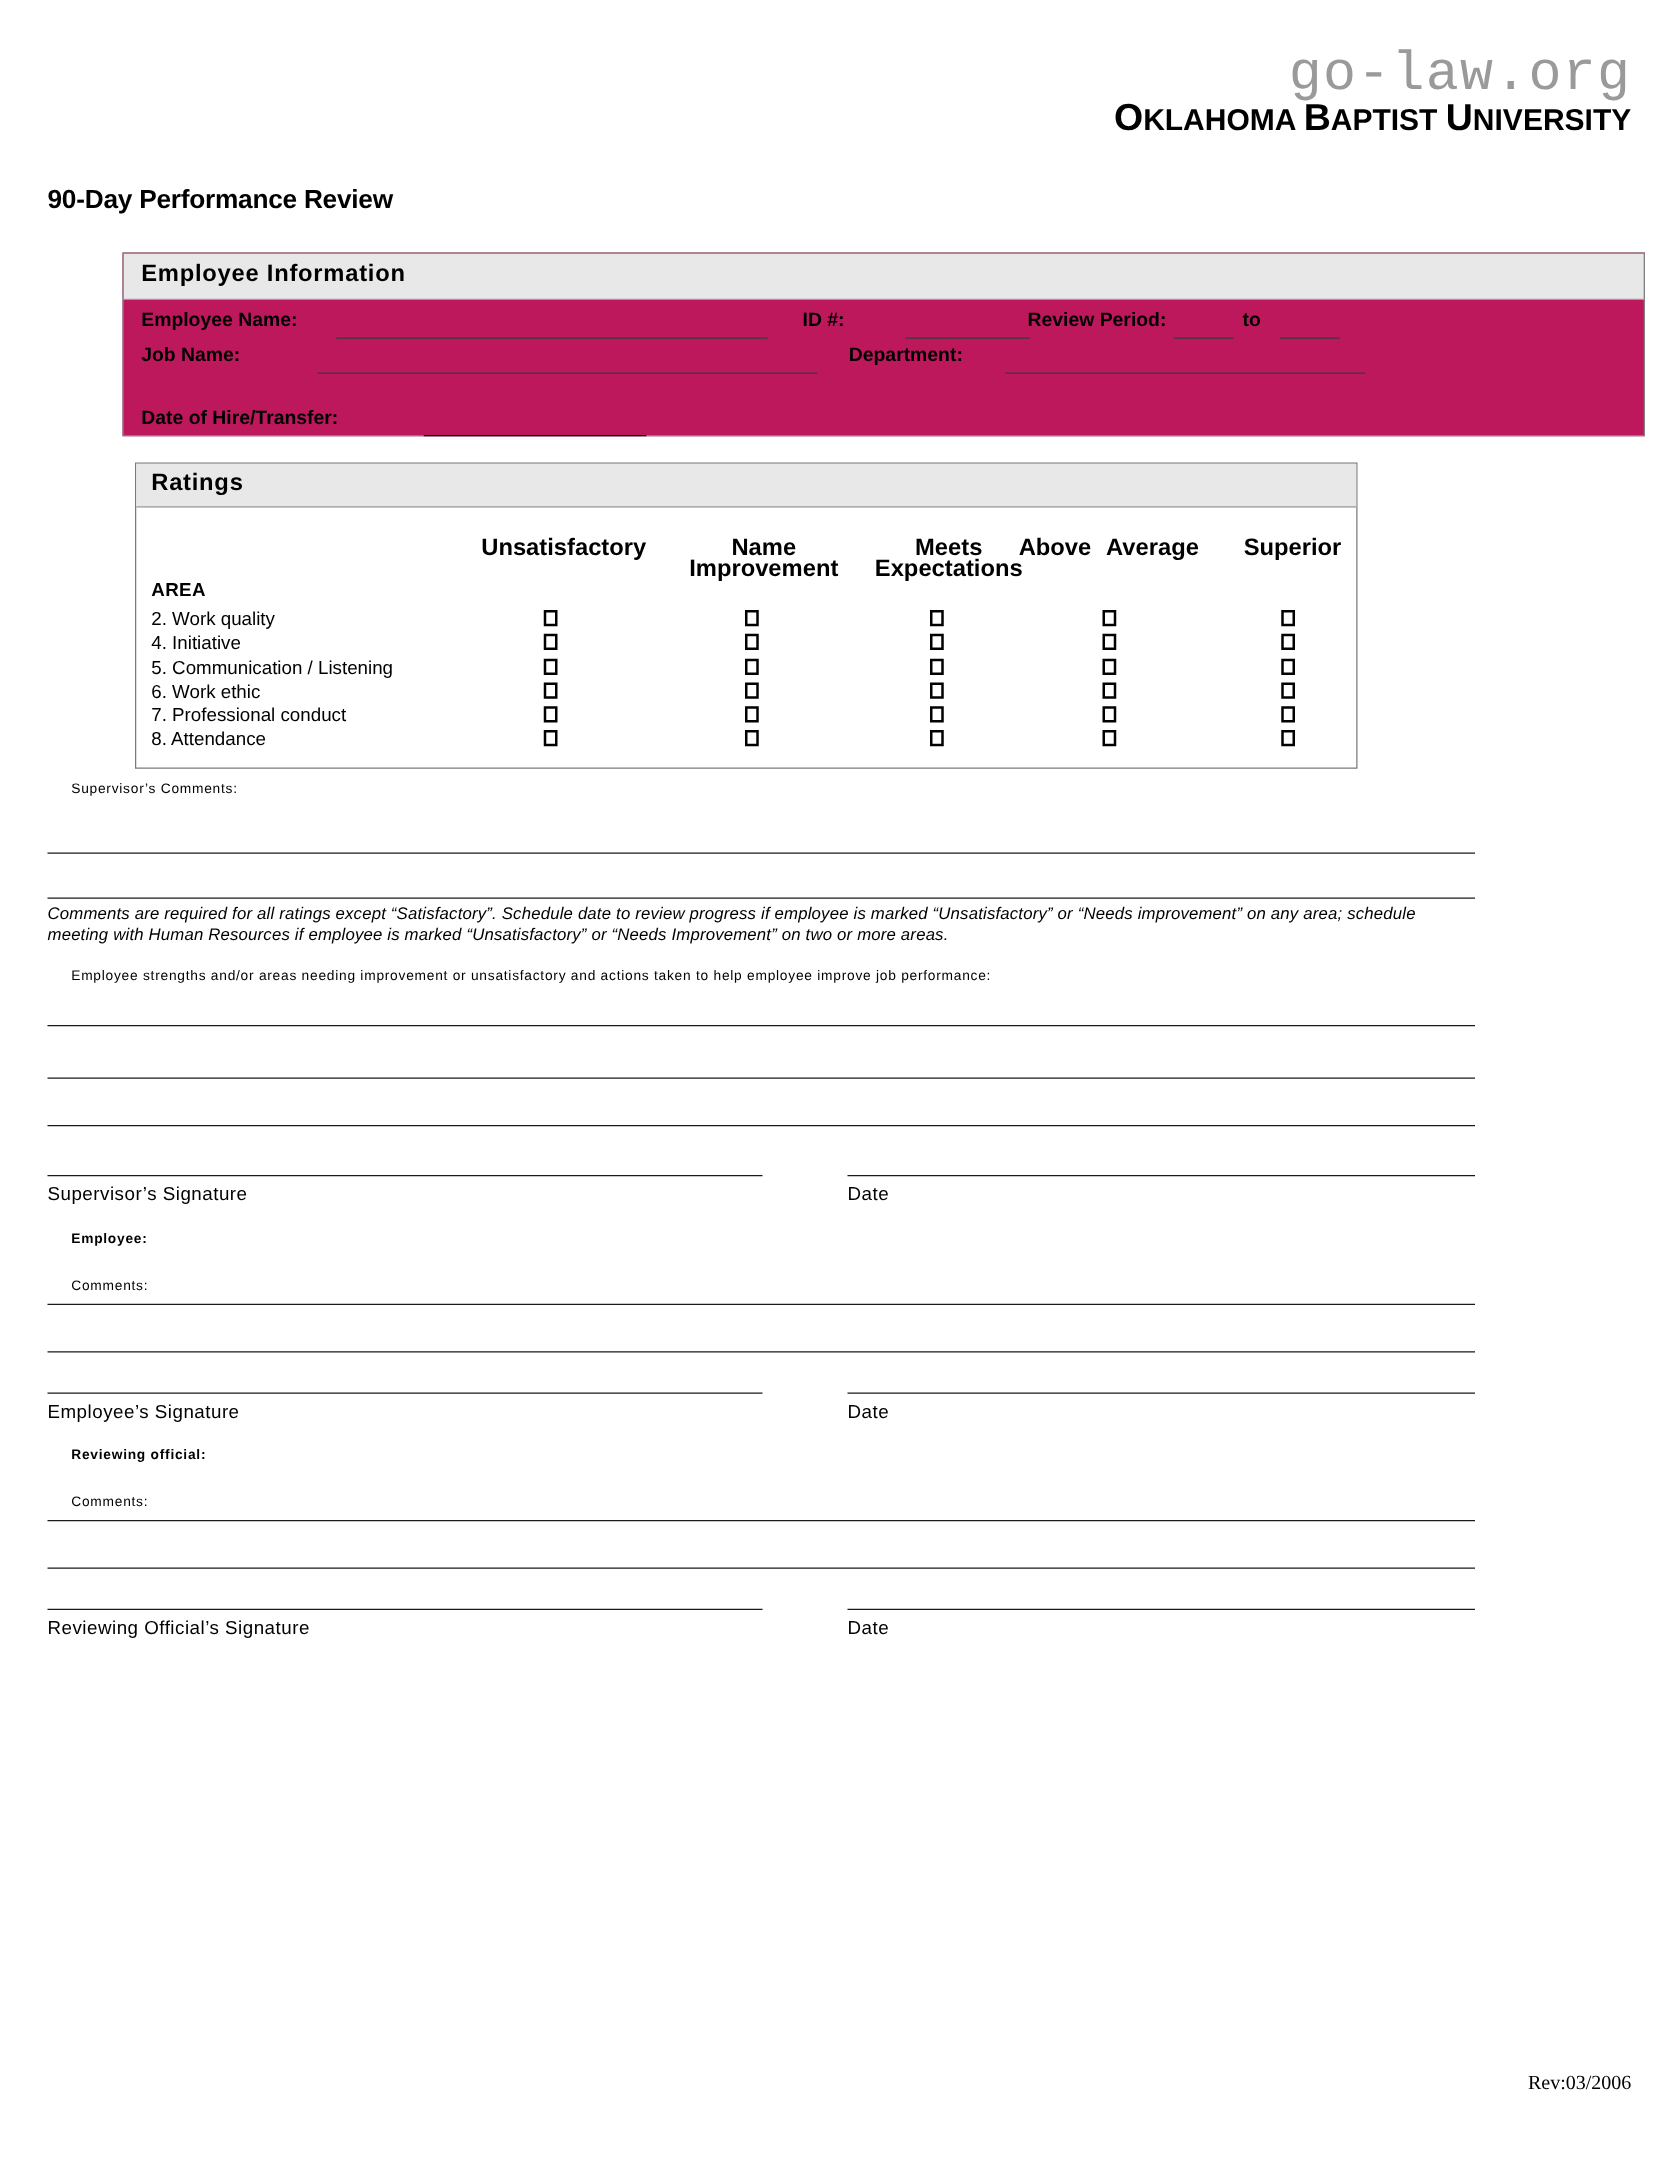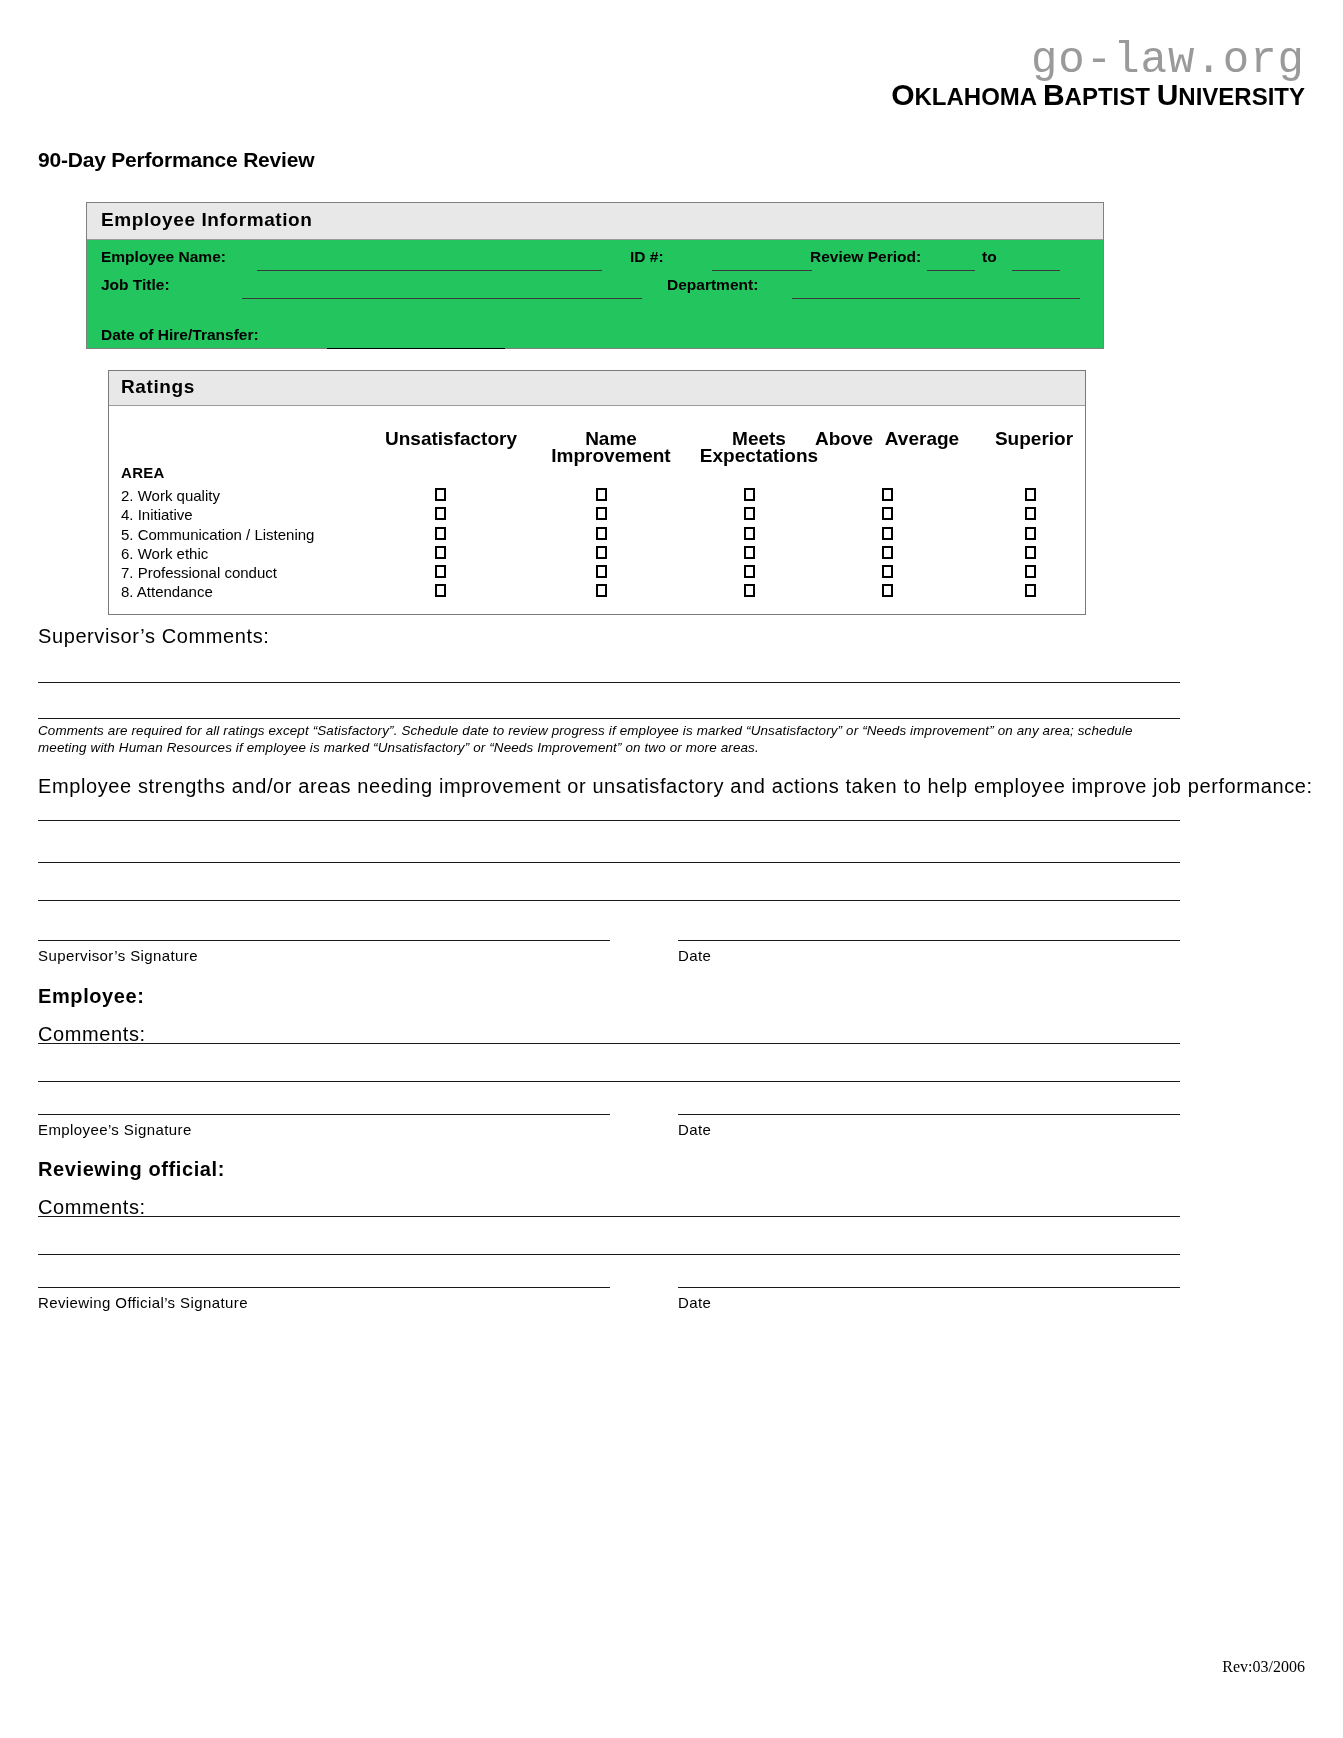--- a/index.html
+++ b/index.html
@@ -61,26 +61,26 @@
     left: 38px;
     top: 148px;
     font-size: 21px;
     font-weight: bold;
     letter-spacing: -0.2px;
   }
 
   
   .emp-box {
     position: absolute;
-    left: 86px;
+    left: 98px;
     top: 202px;
-    width: 1018px;
+    width: 1218px;
     border: 1px solid #808080;
     box-sizing: border-box;
-    background: #22c55e;
+    background: #be185d;
   }
   .section-header {
     background: #e8e8e8;
     border-bottom: 1px solid #9a9a9a;
     padding: 6px 14px 8px 14px;
     font-size: 19px;
     font-weight: bold;
     letter-spacing: 0.6px;
   }
   .emp-body {
@@ -164,23 +164,24 @@
     width: 11px;
     height: 13px;
     border: 2.5px solid #000;
     box-sizing: border-box;
     background: #fff;
   }
 
   
   .free-text {
     position: absolute;
-    font-size: 20px;
+    font-size: 11px;
     letter-spacing: 0.6px;
     white-space: nowrap;
+    margin-left: 19px;
   }
   .free-text.bold { font-weight: bold; }
   .note {
     position: absolute;
     left: 38px;
     width: 1142px;
     font-size: 13.4px;
     font-style: italic;
     line-height: 17px;
     letter-spacing: 0.15px;
@@ -226,21 +227,21 @@
       <span class="row-abs rule" style="left:170px; top:30px; width:345px;"></span>
 
       <span class="lbl row-abs" style="left:543px; top:8px;">ID #:</span>
       <span class="row-abs rule" style="left:625px; top:30px; width:100px;"></span>
 
       <span class="lbl row-abs" style="left:723px; top:8px;">Review Period:</span>
       <span class="row-abs rule" style="left:840px; top:30px; width:48px;"></span>
       <span class="lbl row-abs" style="left:895px; top:8px;">to</span>
       <span class="row-abs rule" style="left:925px; top:30px; width:48px;"></span>
 
-      <span class="lbl row-abs" style="left:14px; top:36px;">Job Title:</span>
+      <span class="lbl row-abs" style="left:14px; top:36px;">Job Name:</span>
       <span class="row-abs rule" style="left:155px; top:58px; width:400px;"></span>
 
       <span class="lbl row-abs" style="left:580px; top:36px;">Department:</span>
       <span class="row-abs rule" style="left:705px; top:58px; width:288px;"></span>
 
       <span class="lbl row-abs" style="left:14px; top:86px;">Date of Hire/Transfer:</span>
       <span class="row-abs rule-short" style="left:240px; top:108px; width:178px;"></span>
     </div>
   </div>
 

